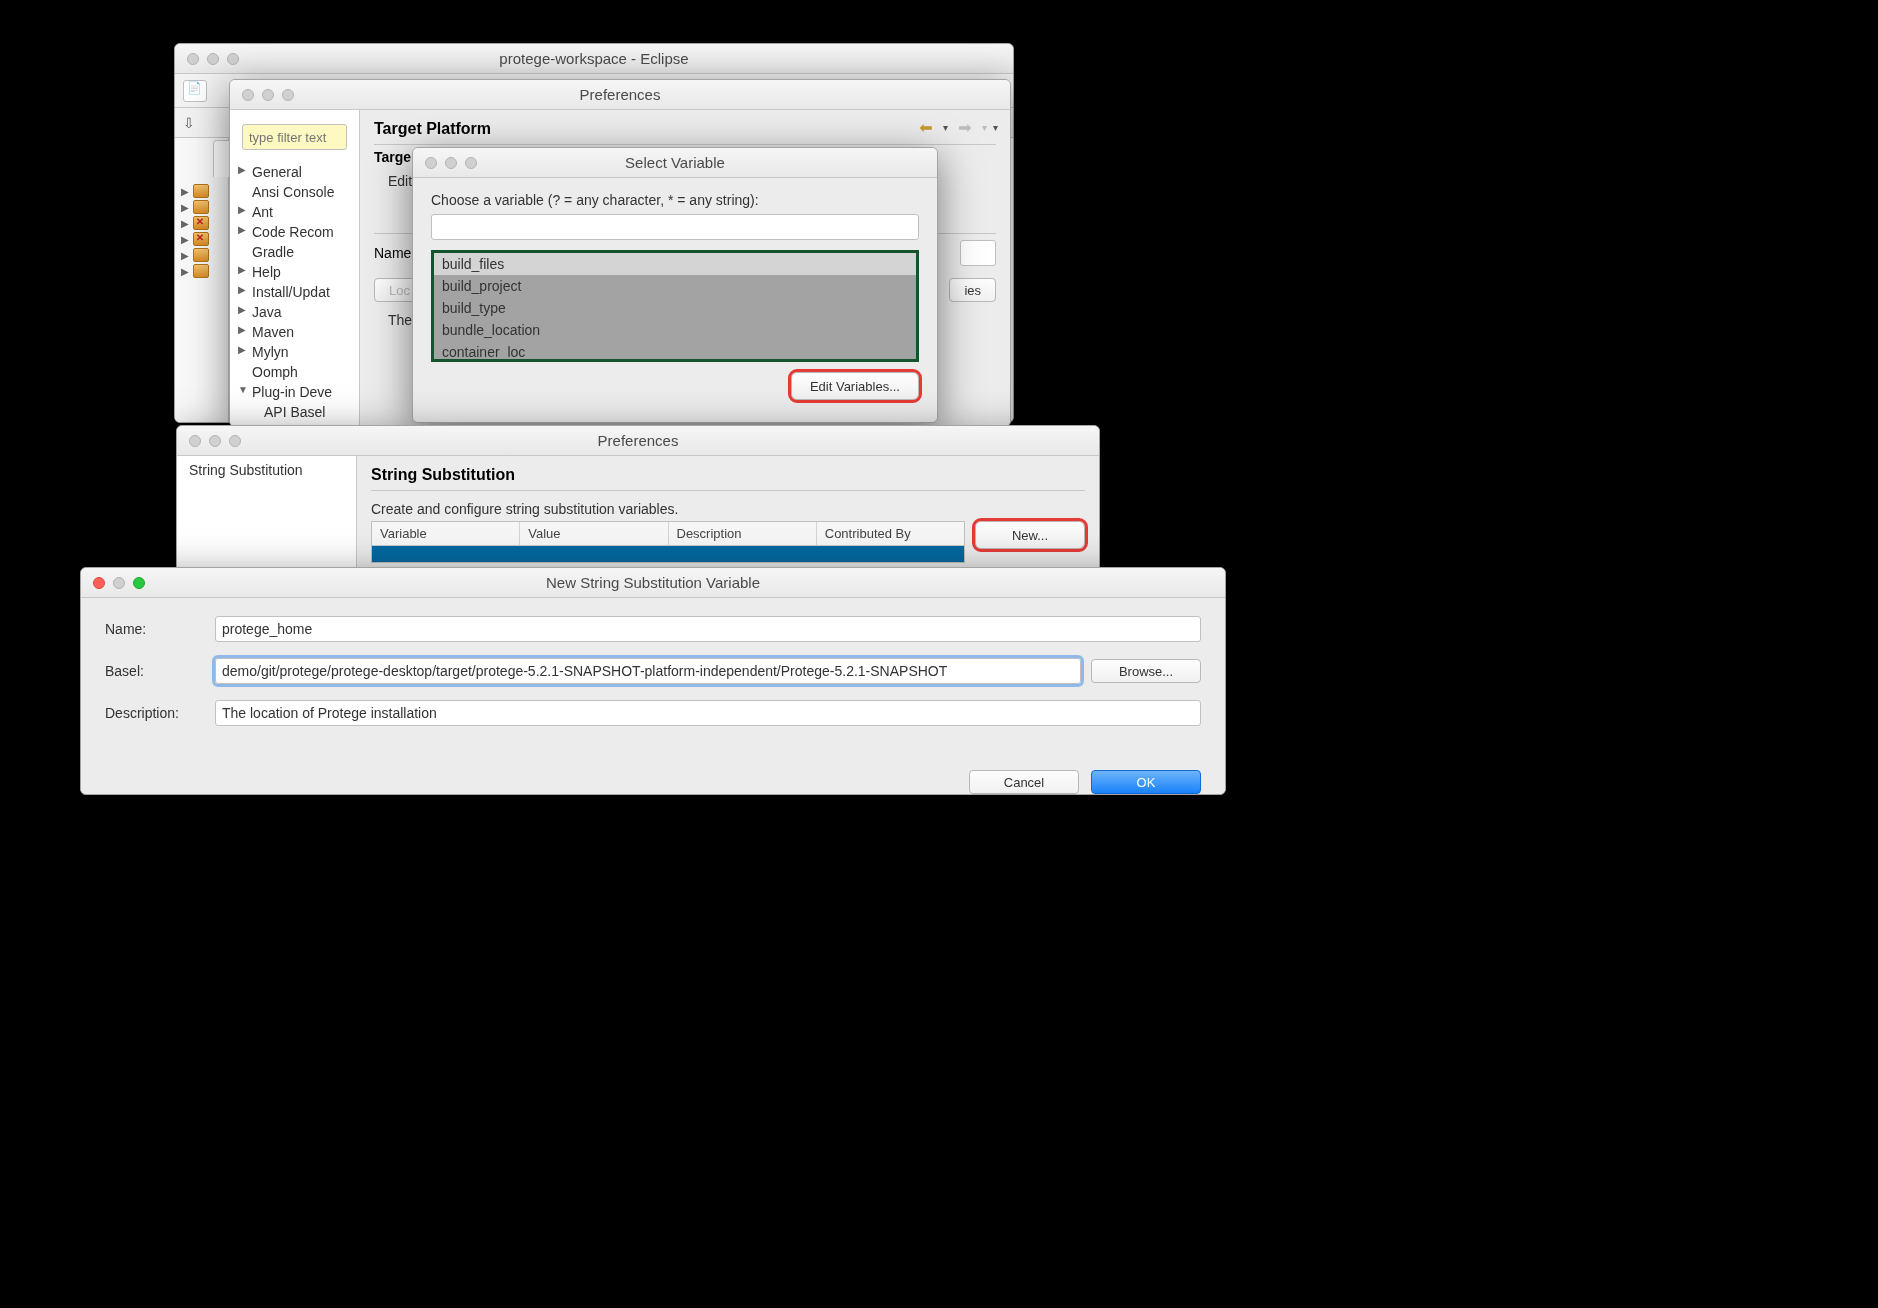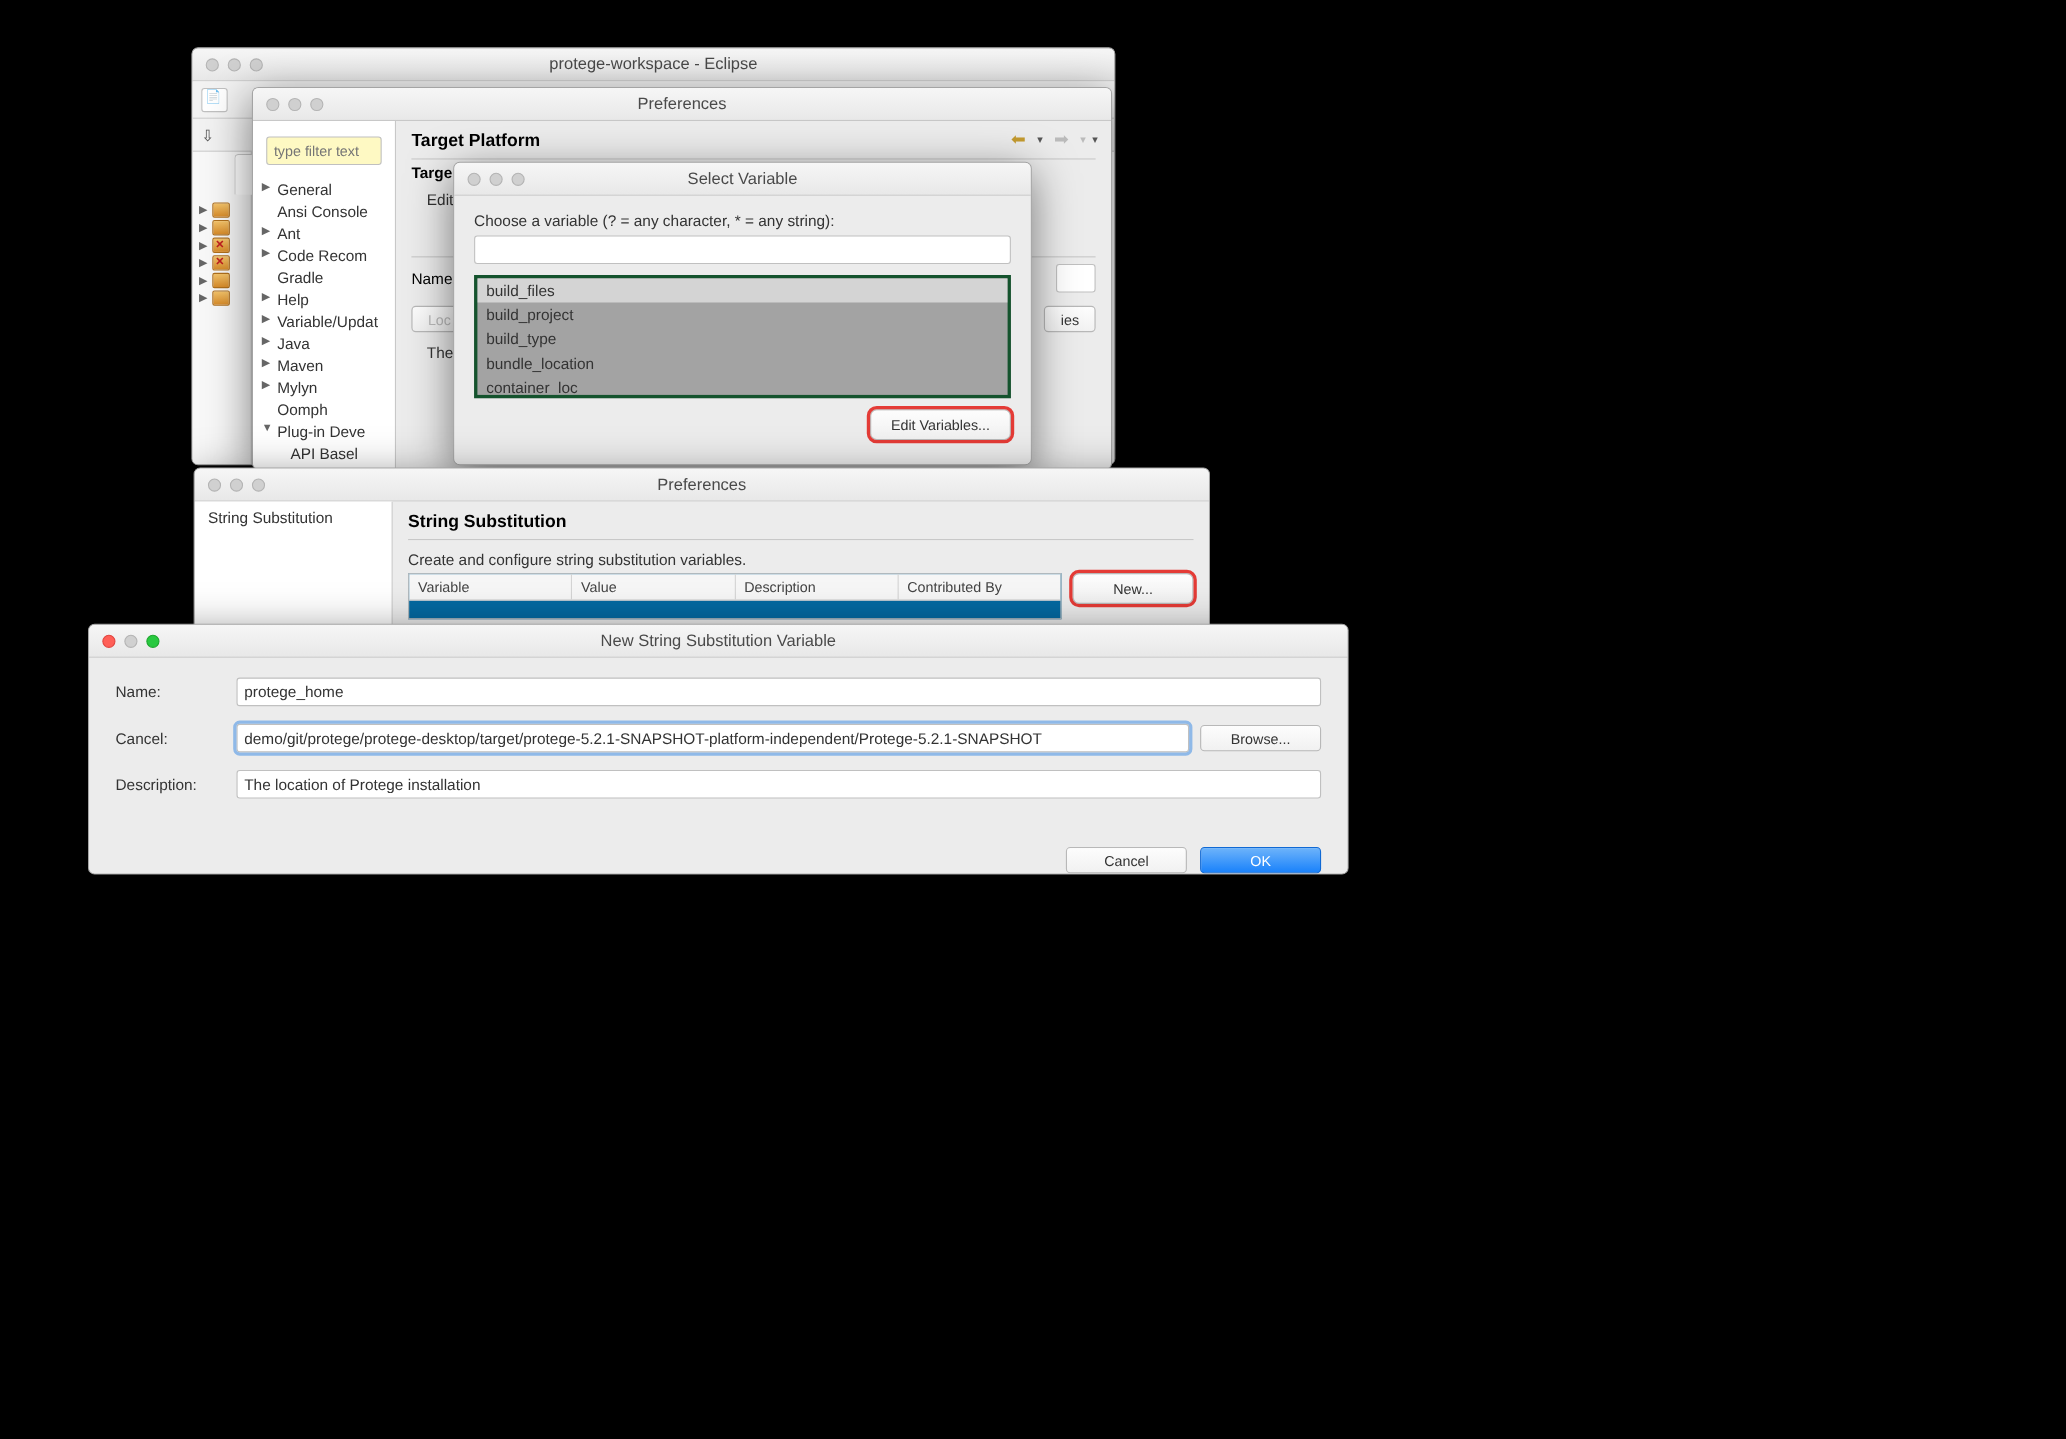--- a/index.html
+++ b/index.html
@@ -129,21 +129,21 @@
   <div class="content splitpane">
     <div class="leftcol">
       <div class="filterbox"><input class="filterinput" placeholder="type filter text" style=""></div>
       <div class="tree">
         <div class="tree-item exp">General</div>
         <div class="tree-item">Ansi Console</div>
         <div class="tree-item exp">Ant</div>
         <div class="tree-item exp">Code Recom</div>
         <div class="tree-item">Gradle</div>
         <div class="tree-item exp">Help</div>
-        <div class="tree-item exp">Variable/Updat</div>
+        <div class="tree-item exp">Install/Updat</div>
         <div class="tree-item exp">Java</div>
         <div class="tree-item exp">Maven</div>
         <div class="tree-item exp">Mylyn</div>
         <div class="tree-item">Oomph</div>
         <div class="tree-item exp open">Plug-in Deve</div>
         <div class="tree-item child">API Basel</div>
       </div>
     </div>
     <div class="rightcol" style="position:relative;">
       <div class="pagetitle">Target Platform</div>
@@ -240,21 +240,21 @@
     </div>
     <div class="titletext">New String Substitution Variable</div>
   </div>
   <div class="content">
     <div class="newvar-form">
       <div class="fv-row">
         <div class="fv-label">Name:</div>
         <input class="textinput fv-input" value="protege_home" style="">
       </div>
       <div class="fv-row">
-        <div class="fv-label">Cancel:</div>
+        <div class="fv-label">Basel:</div>
         <input class="textinput fv-input focused" value="demo/git/protege/protege-desktop/target/protege-5.2.1-SNAPSHOT-platform-independent/Protege-5.2.1-SNAPSHOT" style="">
         <button class="mac-btn" style="margin-left:10px;width:110px;">Browse...</button>
       </div>
       <div class="fv-row">
         <div class="fv-label">Description:</div>
         <input class="textinput fv-input" value="The location of Protege installation" style="">
       </div>
     </div>
     <div class="btnrow">
       <button class="mac-btn" style="width:110px;">Cancel</button>

